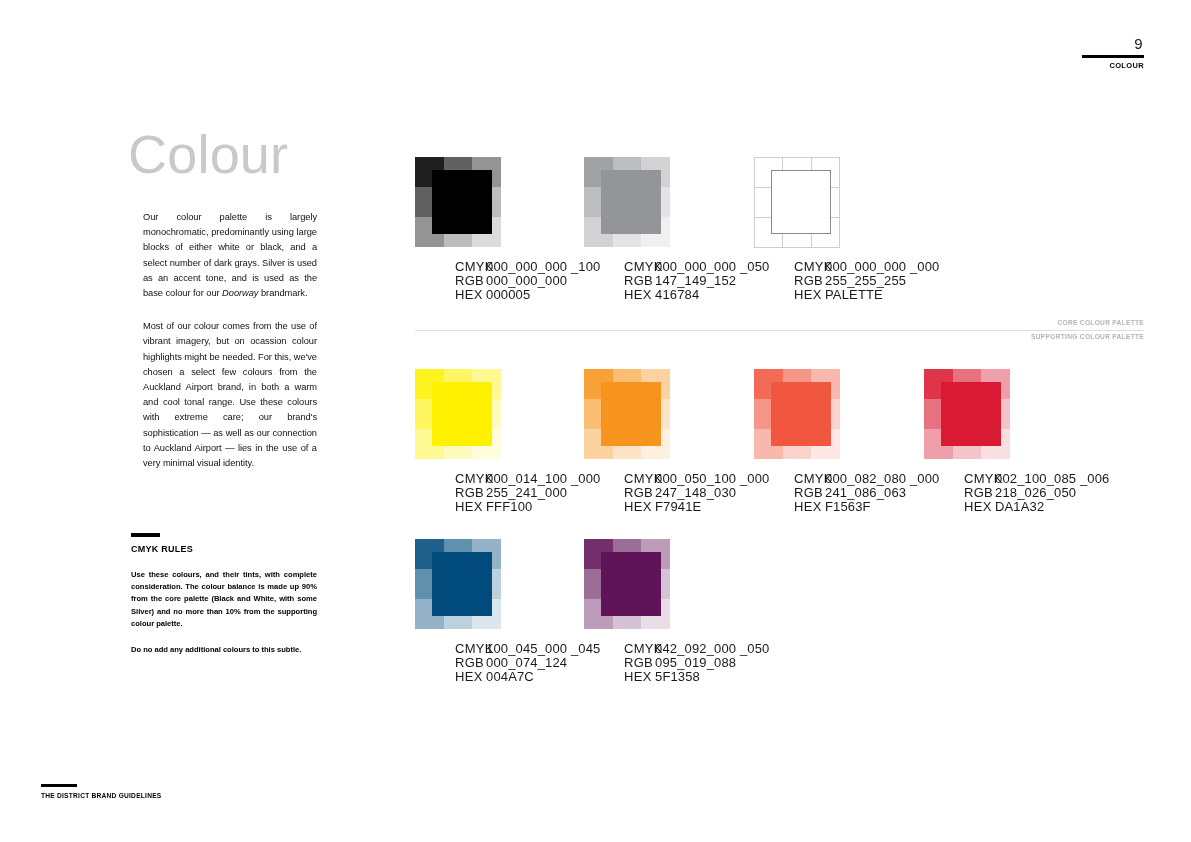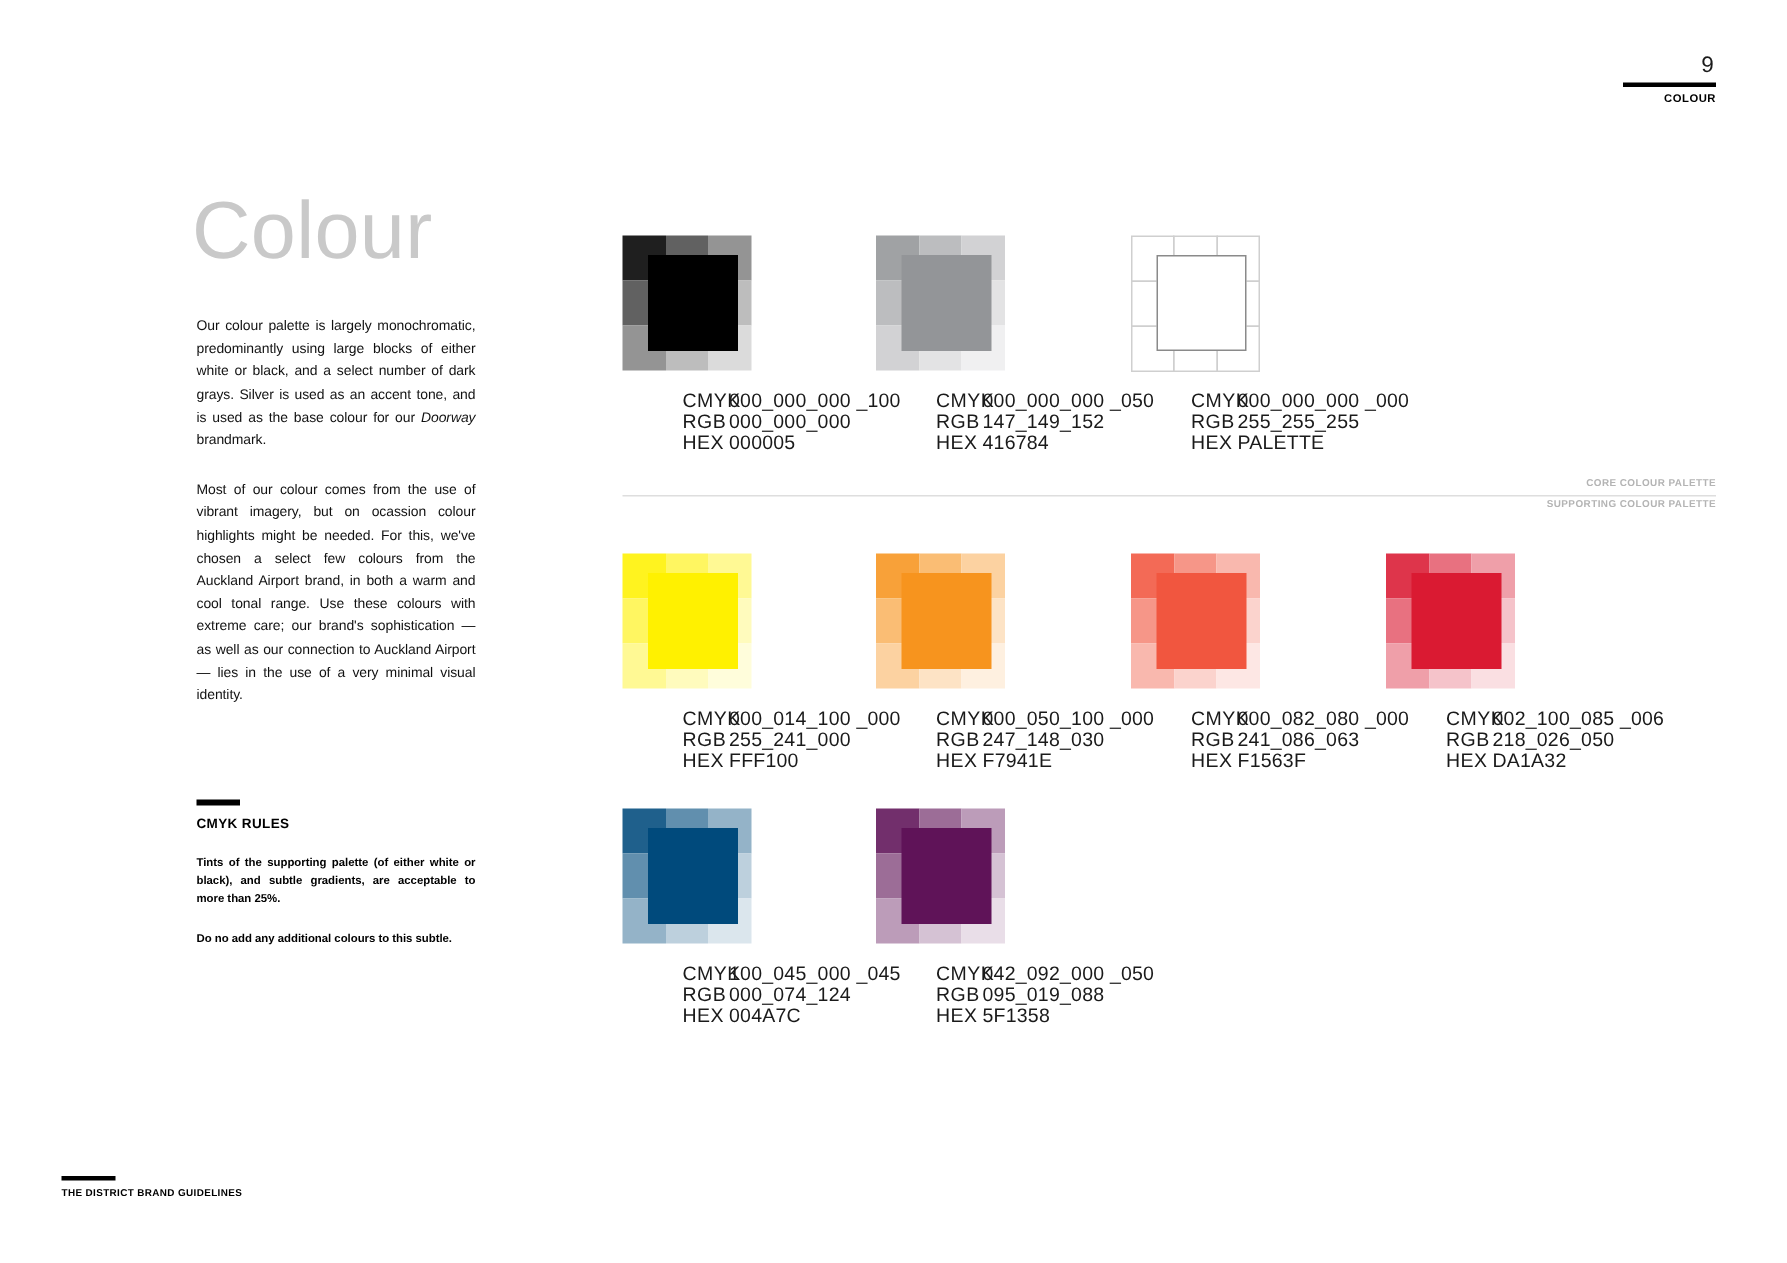--- a/index.html
+++ b/index.html
@@ -59,21 +59,21 @@
     color: #c9c9c9;
     letter-spacing: .2px;
     line-height: 56px;
     margin: 0 0 28px -3px;
   }
   .body-para {
     font-size: 9.3px;
     line-height: 15.2px;
     color: #111111;
     text-align: justify;
-    margin: 0 0 18px 0;
+    margin: 0 0 18px 12px;
     letter-spacing: -.05px;
   }
   .body-para em { font-style: italic; }
 
   .usage-block {
     position: absolute;
     left: 131px;
     top: 533px;
     width: 186px;
   }
@@ -207,21 +207,21 @@
   <h1 class="title">Colour</h1>
   <p class="body-para">
     <span>Our colour palette is largely monochromatic, predominantly using large blocks of either white or black, and a select number of dark grays. Silver is used as an accent tone, and is used as the base colour for our </span><em>Doorway</em><span> brandmark.</span>
   </p>
   <p class="body-para">Most of our colour comes from the use of vibrant imagery, but on ocassion colour highlights might be needed. For this, we've chosen a select few colours from the Auckland Airport brand, in both a warm and cool tonal range. Use these colours with extreme care; our brand's sophistication — as well as our connection to Auckland Airport — lies in the use of a very minimal visual identity.</p>
 </div>
 
 <div class="usage-block">
   <div class="usage-rule-bar"></div>
   <div class="usage-title">CMYK RULES</div>
-  <p class="usage-para">Tints of the supporting palette (of either white or black), and subtle gradients, are acceptable to more than 25%.</p>
+  <p class="usage-para">Use these colours, and their tints, with complete consideration. The colour balance is made up 90% from the core palette (Black and White, with some Silver) and no more than 10% from the supporting colour palette.</p>
   <p class="usage-para">Do no add any additional colours to this subtle.</p>
 </div>
 
 <div class="swatch-area" id="swatch-area">
     <div class="swatch" style="left: 415px; top: 157px;">
       <div class="tint-grid">
         <div class="cells">
           <span style="background: rgb(31, 31, 31);"></span>
           <span style="background: rgb(97, 97, 97);"></span>
           <span style="background: rgb(148, 148, 148);"></span>

